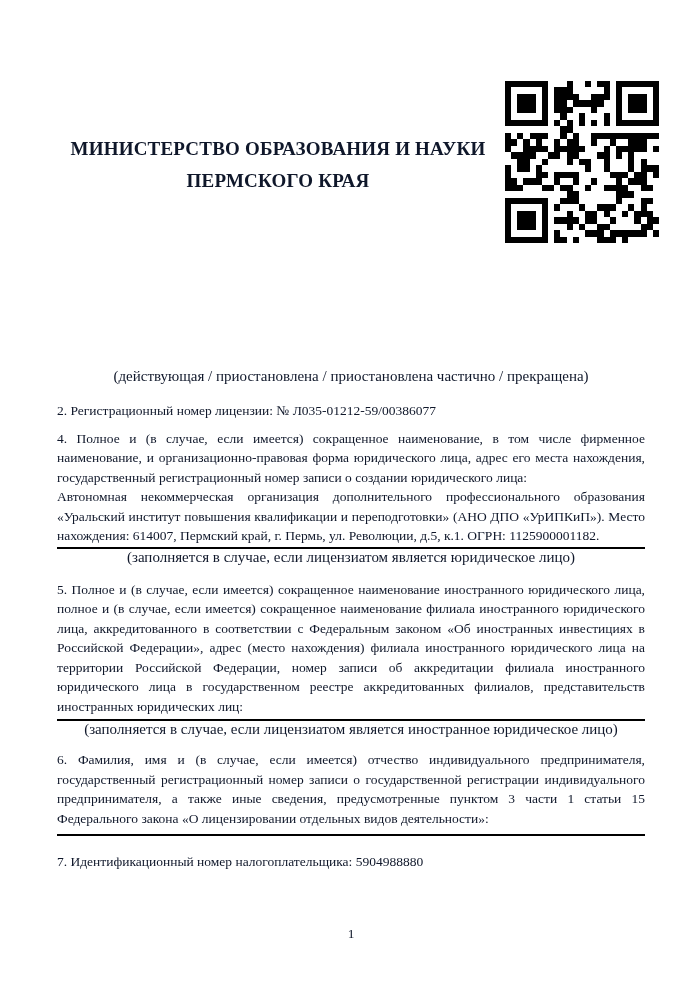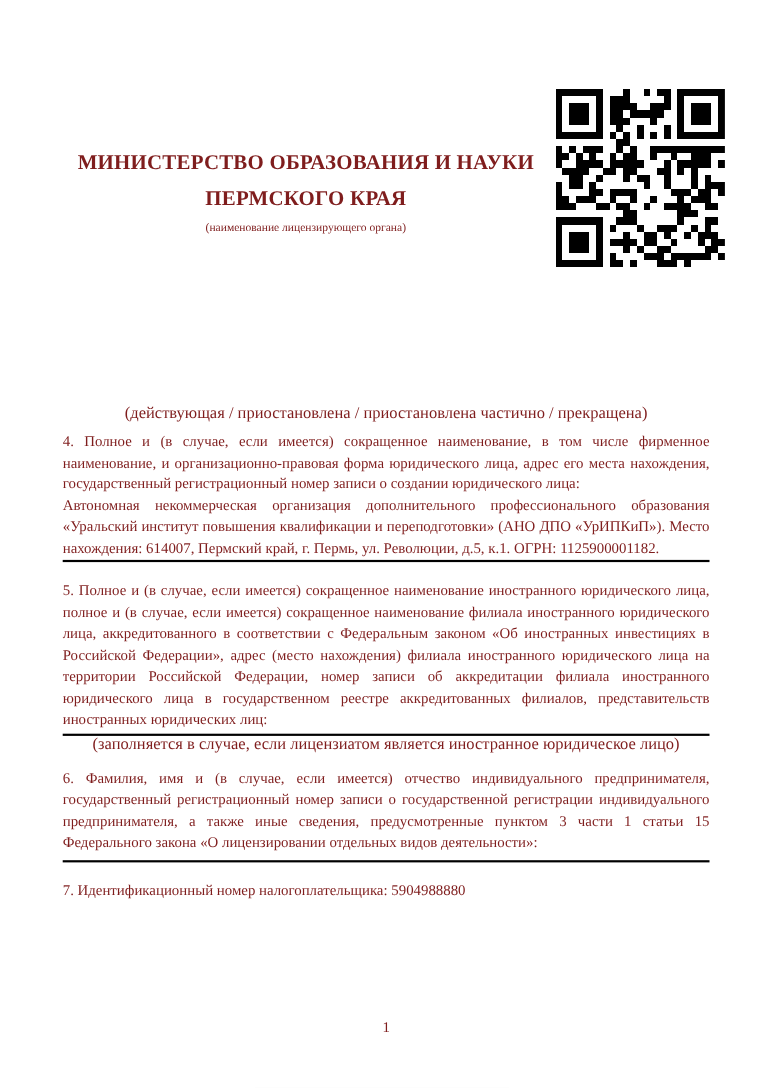--- a/index.html
+++ b/index.html
@@ -4,21 +4,21 @@
 <style>
   * { margin: 0; padding: 0; box-sizing: border-box; }
   html, body { background: #e8e8e8; }
   body { font-family: "Liberation Serif", "DejaVu Serif", serif; }
   .page {
     position: relative;
     width: 700px;
     height: 989px;
     margin: 0 auto;
     background: #ffffff;
-    color: #7f1d1d;
+    color: #0f172a;
     overflow: hidden;
   }
 
   
   .header {
     position: absolute;
     left: 57px;
     top: 133px;
     width: 442px;
     text-align: center;
@@ -419,35 +419,36 @@
           <rect x="16" y="24" width="1" height="1"></rect>
           <rect x="17" y="24" width="1" height="1"></rect>
           <rect x="19" y="24" width="1" height="1"></rect>
         </g>
       </svg>
   </div>
 
   <div class="header">
     <div class="ministry-line">МИНИСТЕРСТВО ОБРАЗОВАНИЯ И НАУКИ</div>
     <div class="ministry-line">ПЕРМСКОГО КРАЯ</div>
-    <div class="header-caption">(наименование лицензирующего органа)</div>
   </div>
 
   <div class="doc-title">
   </div>
 
   <div class="content">
 
     <div class="form-caption mt-cap">(действующая / приостановлена / приостановлена частично / прекращена)</div>
 
+    <div class="item mt-i2">2. Регистрационный номер лицензии: № Л035-01212-59/00386077</div>
 
 
     <div class="para mt-i4">4. Полное и (в случае, если имеется) сокращенное наименование, в том числе фирменное наименование, и организационно-правовая форма юридического лица, адрес его места нахождения, государственный регистрационный номер записи о создании юридического лица:</div>
     <div class="para">Автономная некоммерческая организация дополнительного профессионального образования «Уральский институт повышения квалификации и переподготовки» (АНО ДПО «УрИПКиП»). Место нахождения: 614007, Пермский край, г. Пермь, ул. Революции, д.5, к.1. ОГРН: 1125900001182.</div>
     <div class="rule mt-rule4"></div>
+    <div class="form-caption mt-cap">(заполняется в случае, если лицензиатом является юридическое лицо)</div>
 
     <div class="para mt-i5">5. Полное и (в случае, если имеется) сокращенное наименование иностранного юридического лица, полное и (в случае, если имеется) сокращенное наименование филиала иностранного юридического лица, аккредитованного в соответствии с Федеральным законом «Об иностранных инвестициях в Российской Федерации», адрес (место нахождения) филиала иностранного юридического лица на территории Российской Федерации, номер записи об аккредитации филиала иностранного юридического лица в государственном реестре аккредитованных филиалов, представительств иностранных юридических лиц:</div>
     <div class="rule mt-rule5"></div>
     <div class="form-caption mt-cap">(заполняется в случае, если лицензиатом является иностранное юридическое лицо)</div>
 
     <div class="para mt-i6">6. Фамилия, имя и (в случае, если имеется) отчество индивидуального предпринимателя, государственный регистрационный номер записи о государственной регистрации индивидуального предпринимателя, а также иные сведения, предусмотренные пунктом 3 части 1 статьи 15 Федерального закона «О лицензировании отдельных видов деятельности»:</div>
     <div class="rule mt-rule6"></div>
 
     <div class="item mt-i7">7. Идентификационный номер налогоплательщика: 5904988880</div>
   </div>

